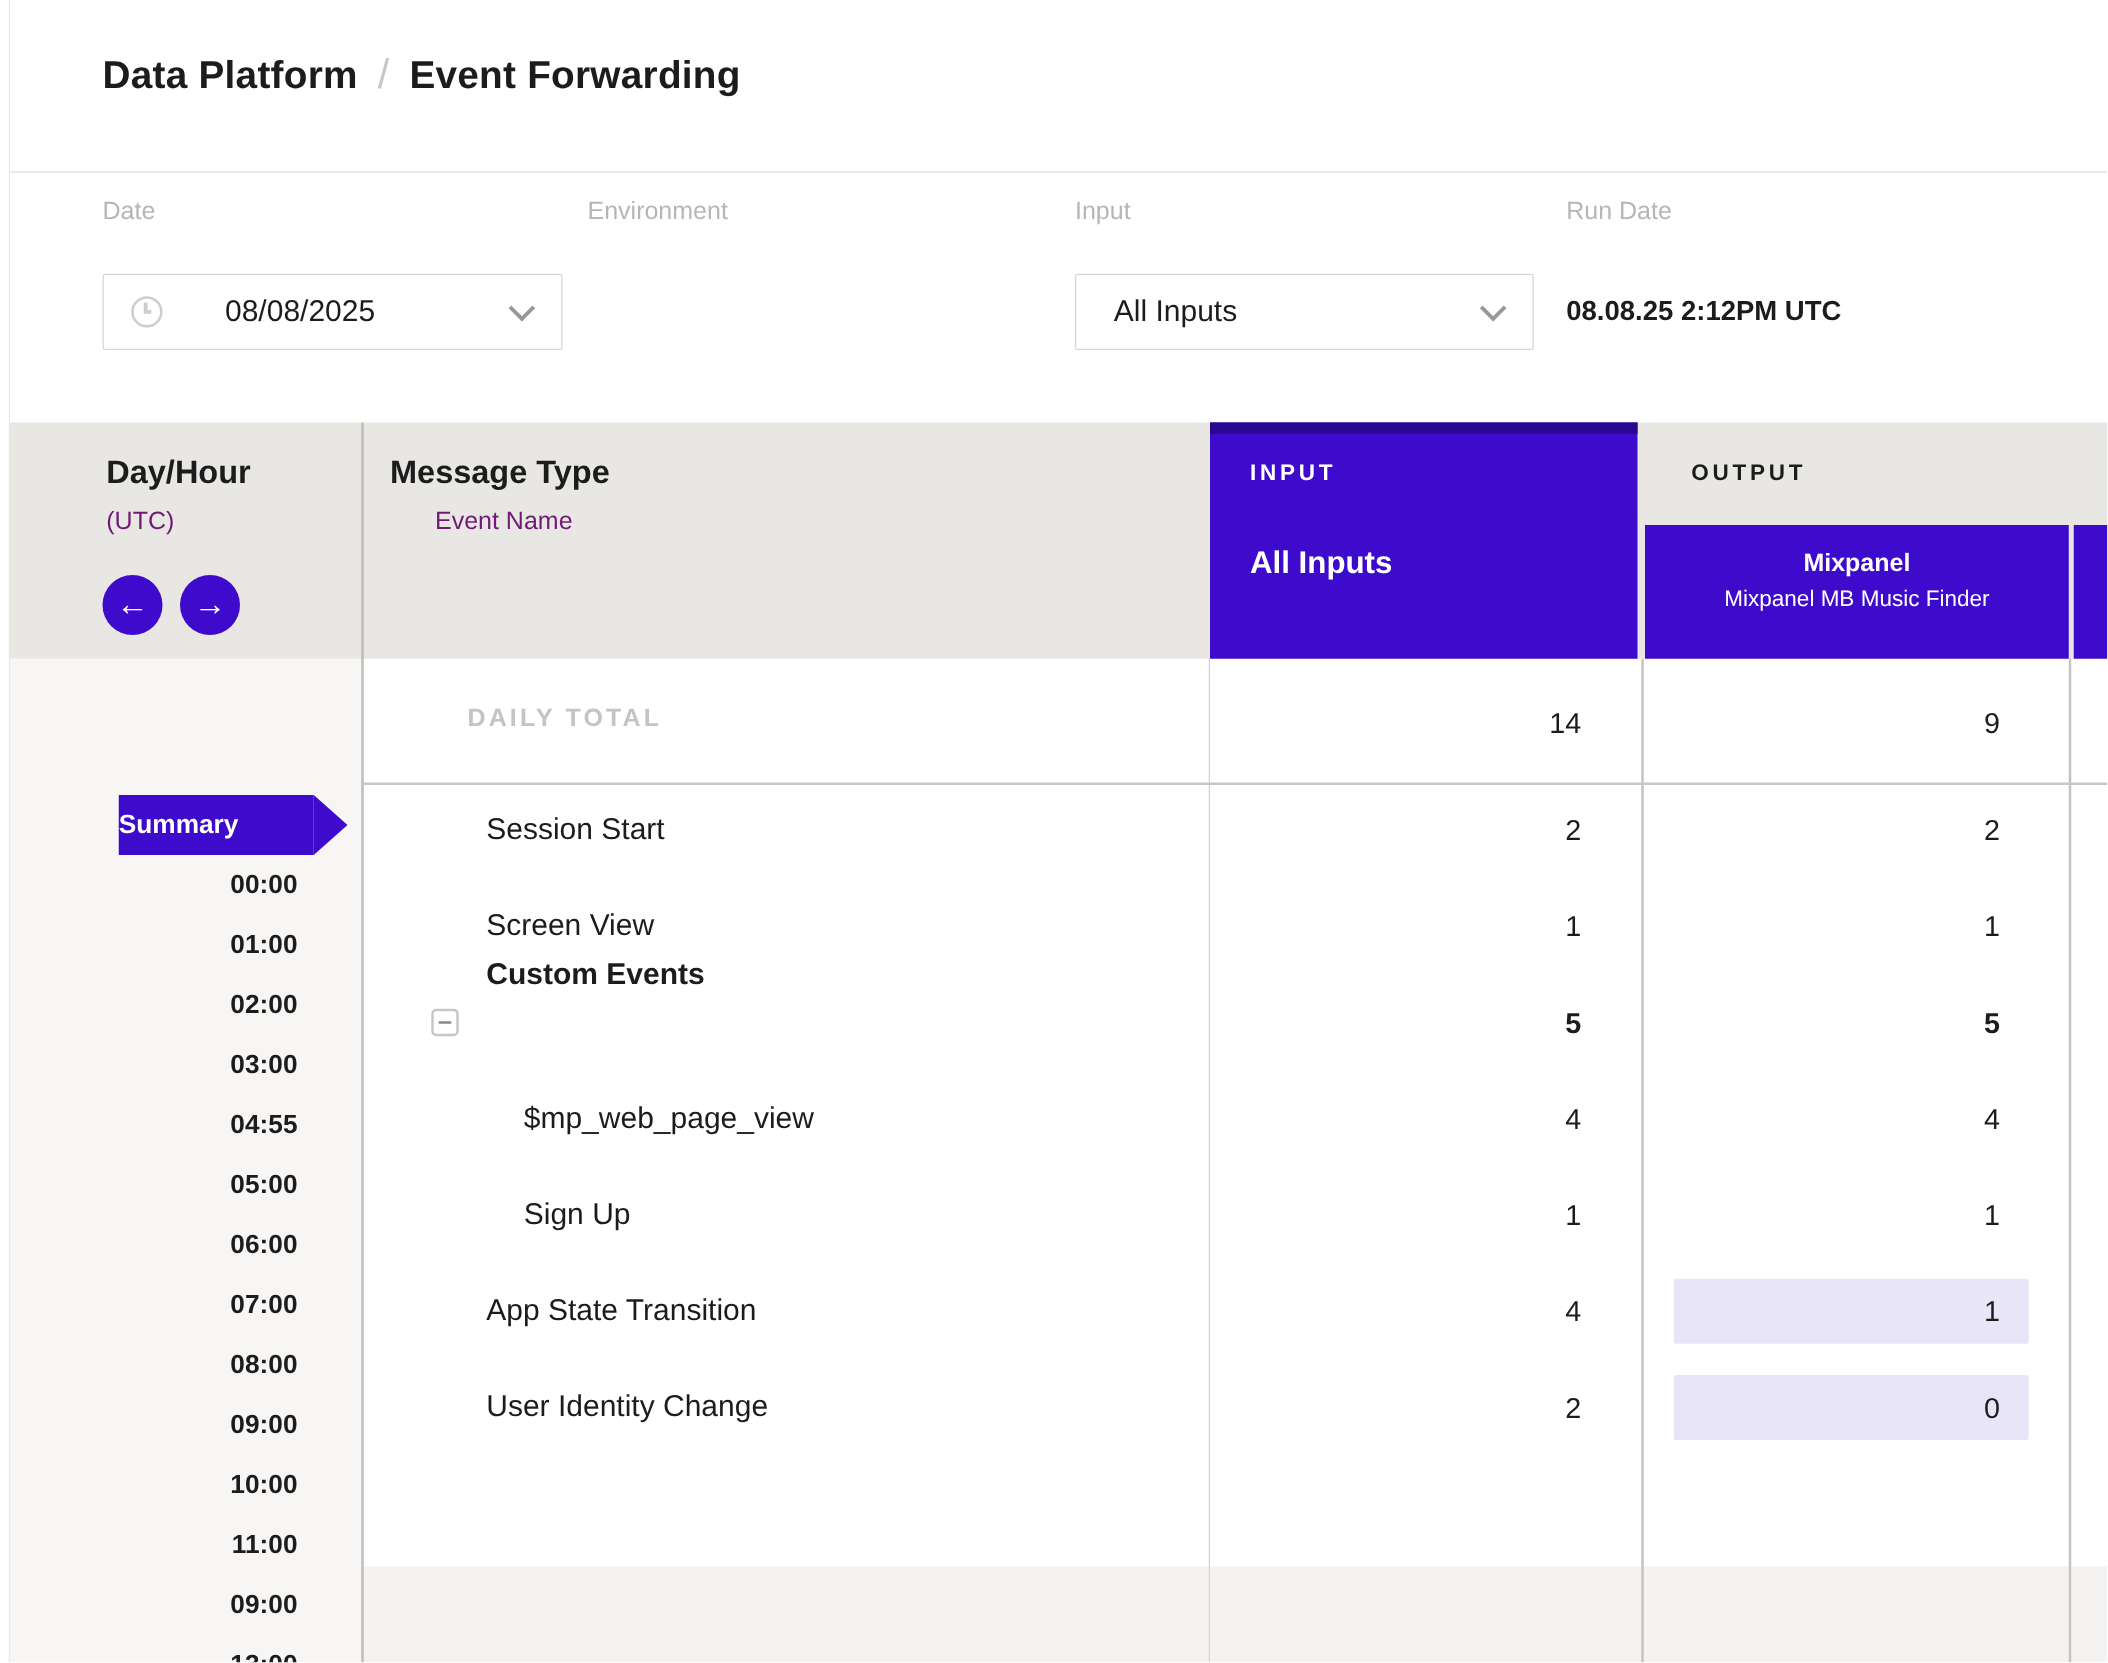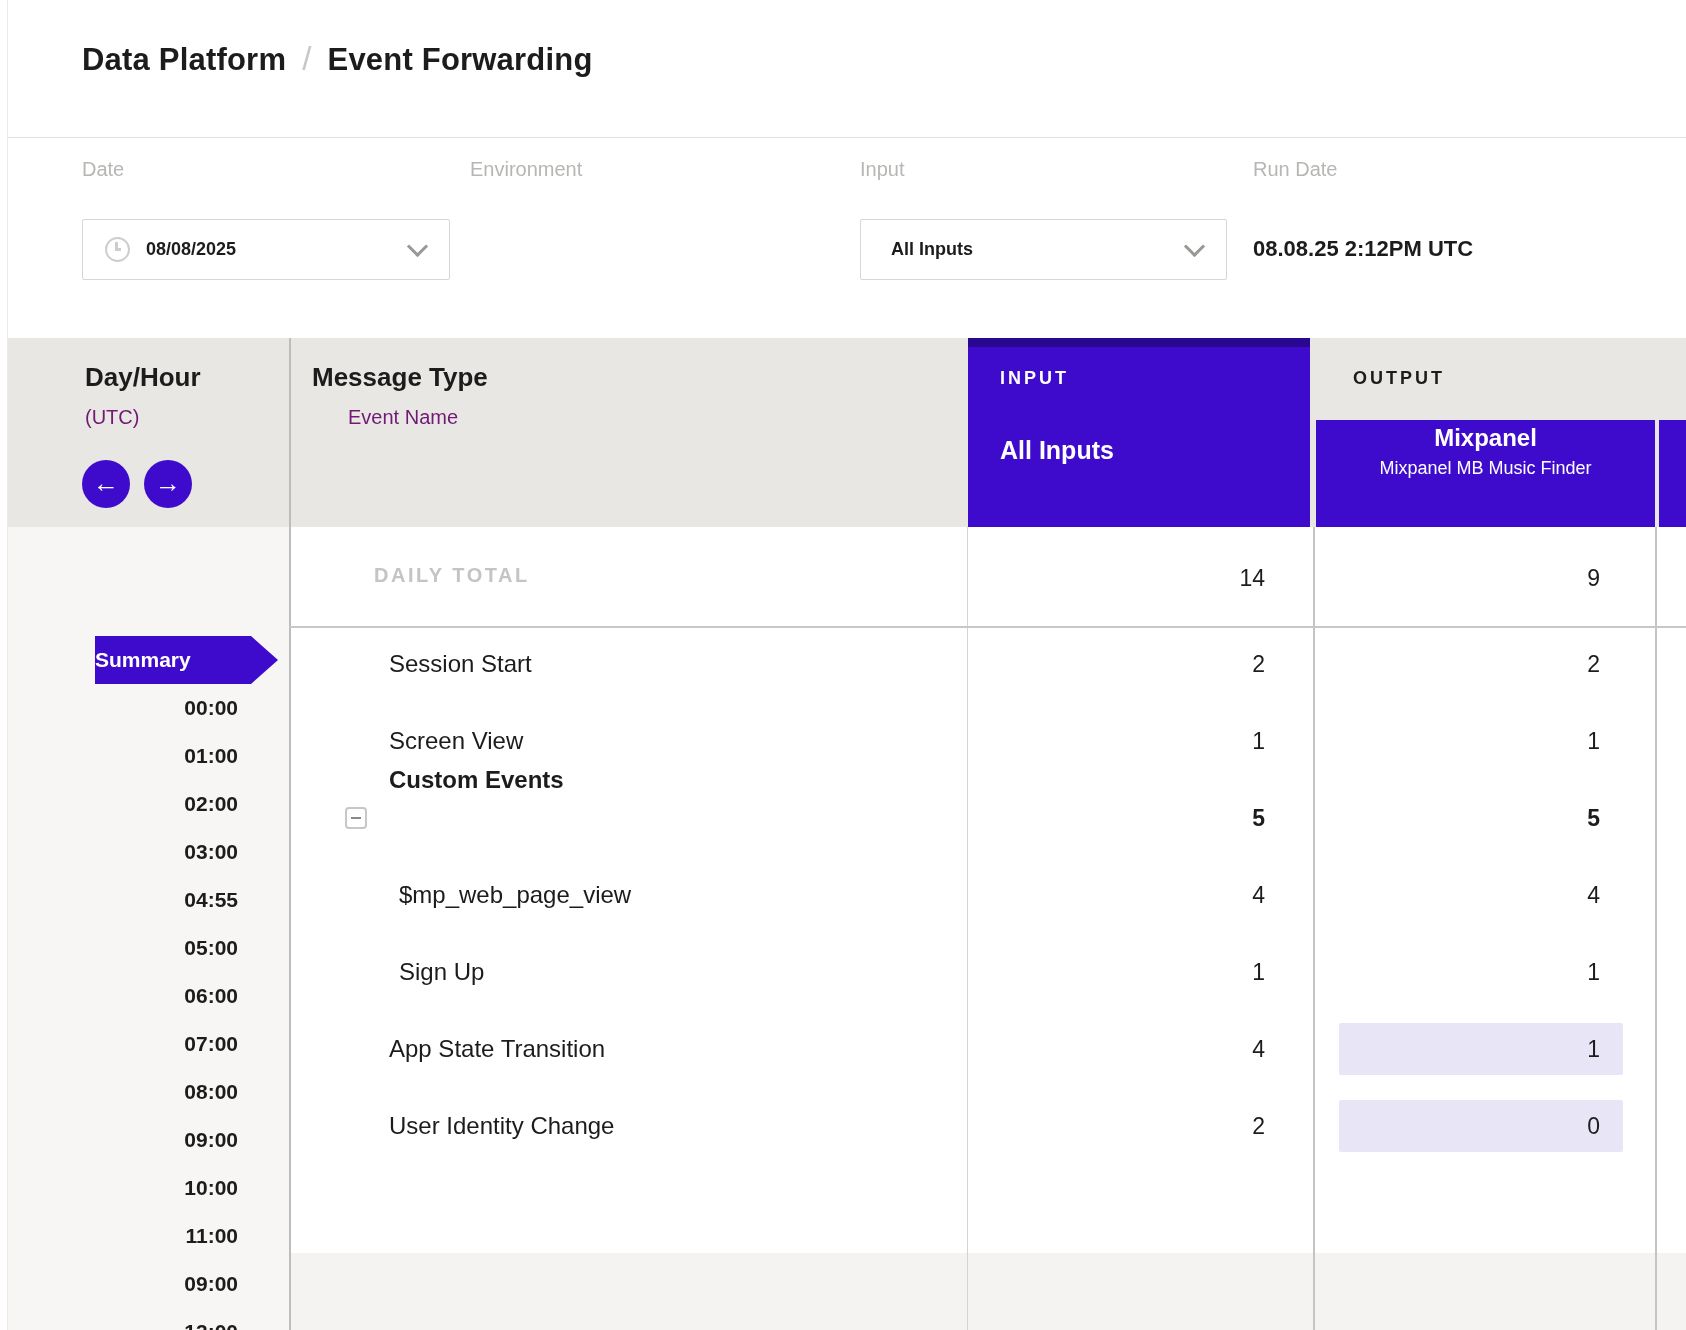--- a/index.html
+++ b/index.html
@@ -12,58 +12,58 @@
   
   .breadcrumb { position:absolute; left:82px; top:40px; font-size:31px; font-weight:600; letter-spacing:.2px; }
   .breadcrumb .sep { color:#c9c7c5; font-weight:300; padding:0 16px; font-size:33px; }
   .top-divider { position:absolute; left:0; top:137px; width:1686px; height:1px; background:#e2e0de; }
 
   
   .f-label { position:absolute; top:158px; font-size:20px; color:#b8b6b3; }
   .f-box {
     position:absolute; top:219px; height:61px; background:#fff;
     border:1px solid #d8d6d3; border-radius:2px; display:flex; align-items:center;
-    font-size:18px; font-weight:700; cursor:pointer;
+    font-size:24px; font-weight:400; cursor:pointer;gap:34px;
   }
   .f-box .val { flex:1; }
   .chev { width:15px; height:15px; border-right:3px solid #9a9895; border-bottom:3px solid #9a9895;
           transform:rotate(45deg); margin:-6px 24px 0 12px; flex:0 0 auto; }
   .clock { width:25px; height:25px; border:2.5px solid #cfcdca; border-radius:50%; position:relative;
            margin:0 16px 0 22px; flex:0 0 auto; }
   .clock::before { content:""; position:absolute; left:8px; top:3px; width:2.5px; height:8px; background:#cfcdca; }
   .clock::after  { content:""; position:absolute; left:8px; top:9px; width:6px; height:2.5px; background:#cfcdca; }
   .run-date { position:absolute; left:1253px; top:236px; font-size:22px; font-weight:700; }
 
   
   .thead { position:absolute; left:8px; top:338px; width:1678px; height:189px; background:#e9e7e4; }
   .col-title { position:absolute; font-size:26px; font-weight:700; }
   .col-sub { position:absolute; font-size:20px; color:#701a75; }
   .nav-circle { position:absolute; top:460px; width:48px; height:48px; border-radius:50%;
                 color:#fff; font-size:26px; line-height:46px; text-align:center; cursor:pointer; }
   .group-label { position:absolute; top:368px; font-size:18px; font-weight:700; letter-spacing:3px; }
   .input-block { position:absolute; left:968px; top:338px; width:342px; height:189px; }
   .input-block .topstrip { position:absolute; left:0; top:0; width:100%; height:9px; }
   .output-head { position:absolute; left:1316px; top:420px; width:339px; height:107px; color:#fff; text-align:center; }
-  .output-head .t { font-size:24px; font-weight:700; margin-top:4px; }
+  .output-head .t { font-size:20px; font-weight:700; margin-top:20px; }
   .output-head .s { font-size:18px; margin-top:6px; }
   .output-sliver { position:absolute; left:1659px; top:420px; width:27px; height:107px; }
 
   
   .sidebar-bg { position:absolute; left:8px; top:527px; width:282px; height:803px; background:#f7f6f4; }
   .bottom-gray { position:absolute; left:290px; top:1253px; width:1396px; height:77px; background:#f5f3f1; }
   .vline { position:absolute; background:#d5d3d0; width:2px; }
   .v-sidebar { left:289px; top:338px; height:992px; background:#bfbdbb; }
   .v-msg { left:967px; top:527px; height:803px; width:1px; }
   .v-in { left:1313px; top:527px; height:803px; background:#c6c4c2; }
   .v-mix { left:1655px; top:527px; height:803px; background:#c6c4c2; }
   .daily-divider { position:absolute; left:290px; top:626px; width:1396px; height:2px; background:#c9c7c5; }
 
   
   .row-label { position:absolute; left:389px; font-size:24px; height:30px; line-height:30px; }
-  .row-label.sub { left:399px;text-align:center; }
+  .row-label.sub { left:419px;text-align:center; }
   .row-label.bold { font-weight:700; }
   .daily-label { position:absolute; left:374px; top:564px; font-size:20px; font-weight:700;
                  letter-spacing:2.5px; color:#c6c3c0; }
   .cell { position:absolute; height:30px; line-height:30px; font-size:23px; text-align:right; }
   .cell.in  { left:968px;  width:297px; }
   .cell.out { left:1316px; width:284px; }
   .cell.bold { font-weight:700; }
   .hl { position:absolute; left:1339px; width:284px; height:52px; border-radius:2px; }
   .expander { position:absolute; left:345px; top:807px; width:22px; height:22px; border:2px solid #c9c7c5;
               border-radius:4px; background:#fff; cursor:pointer; }

